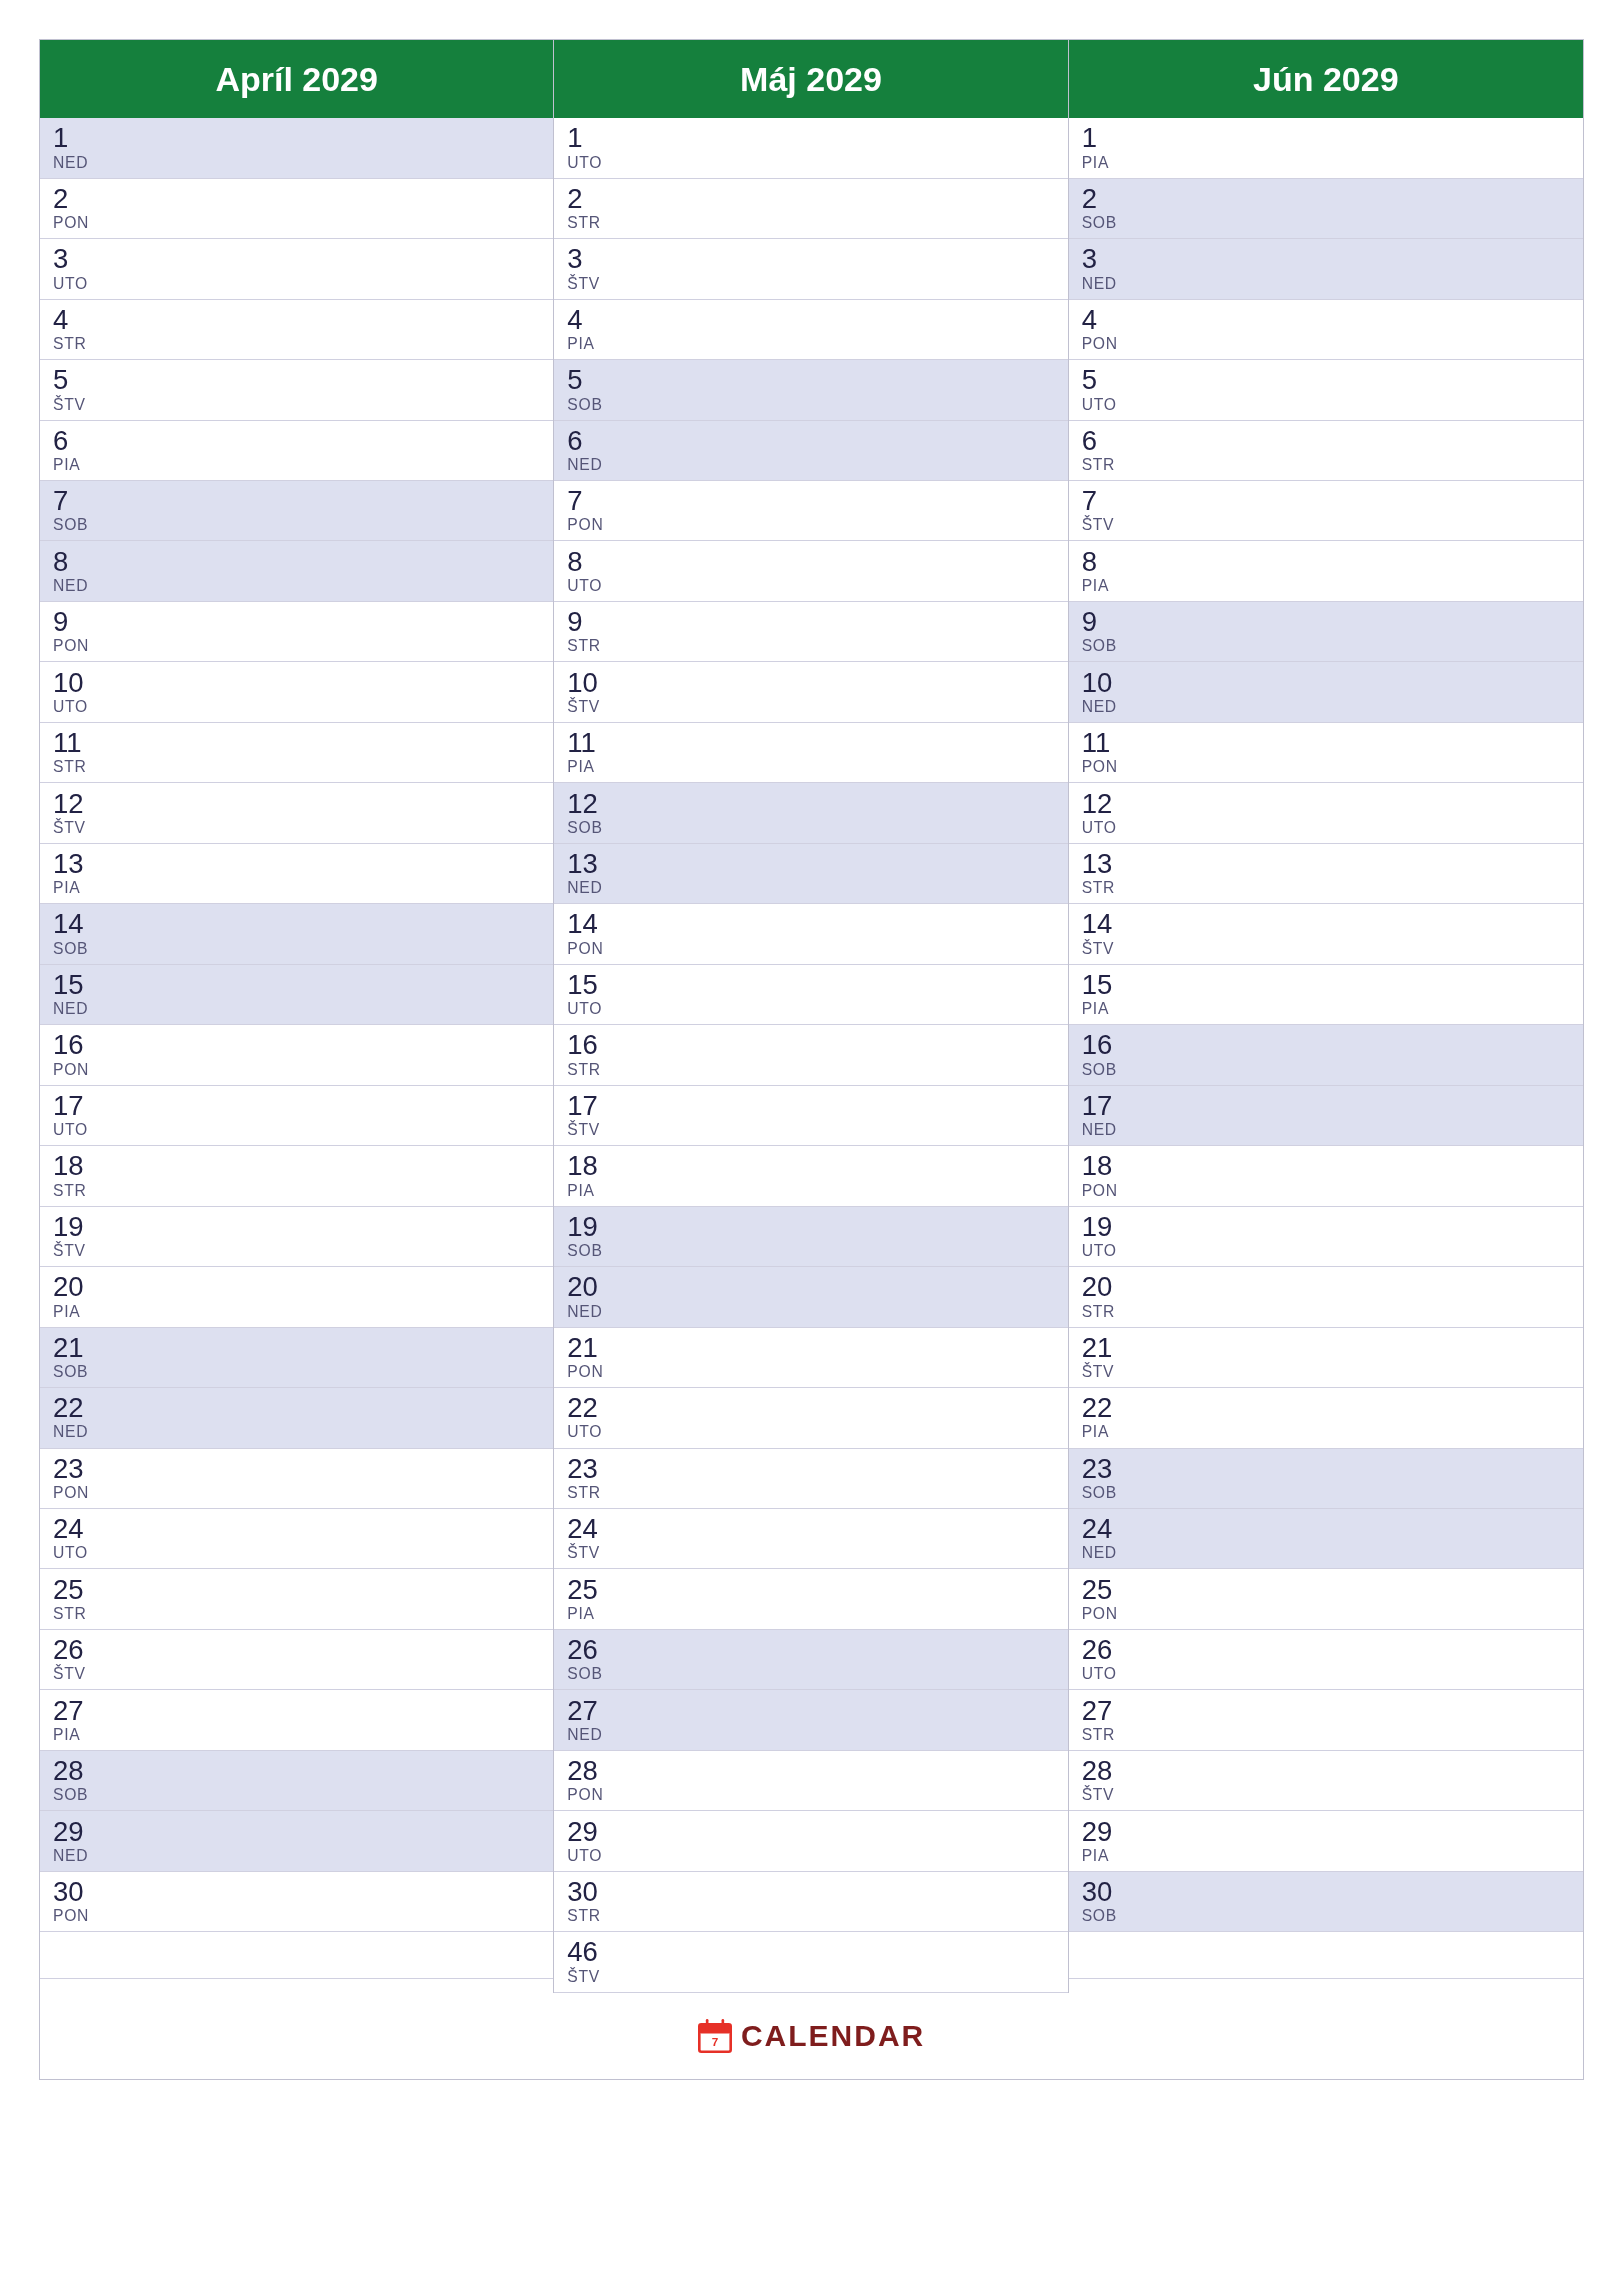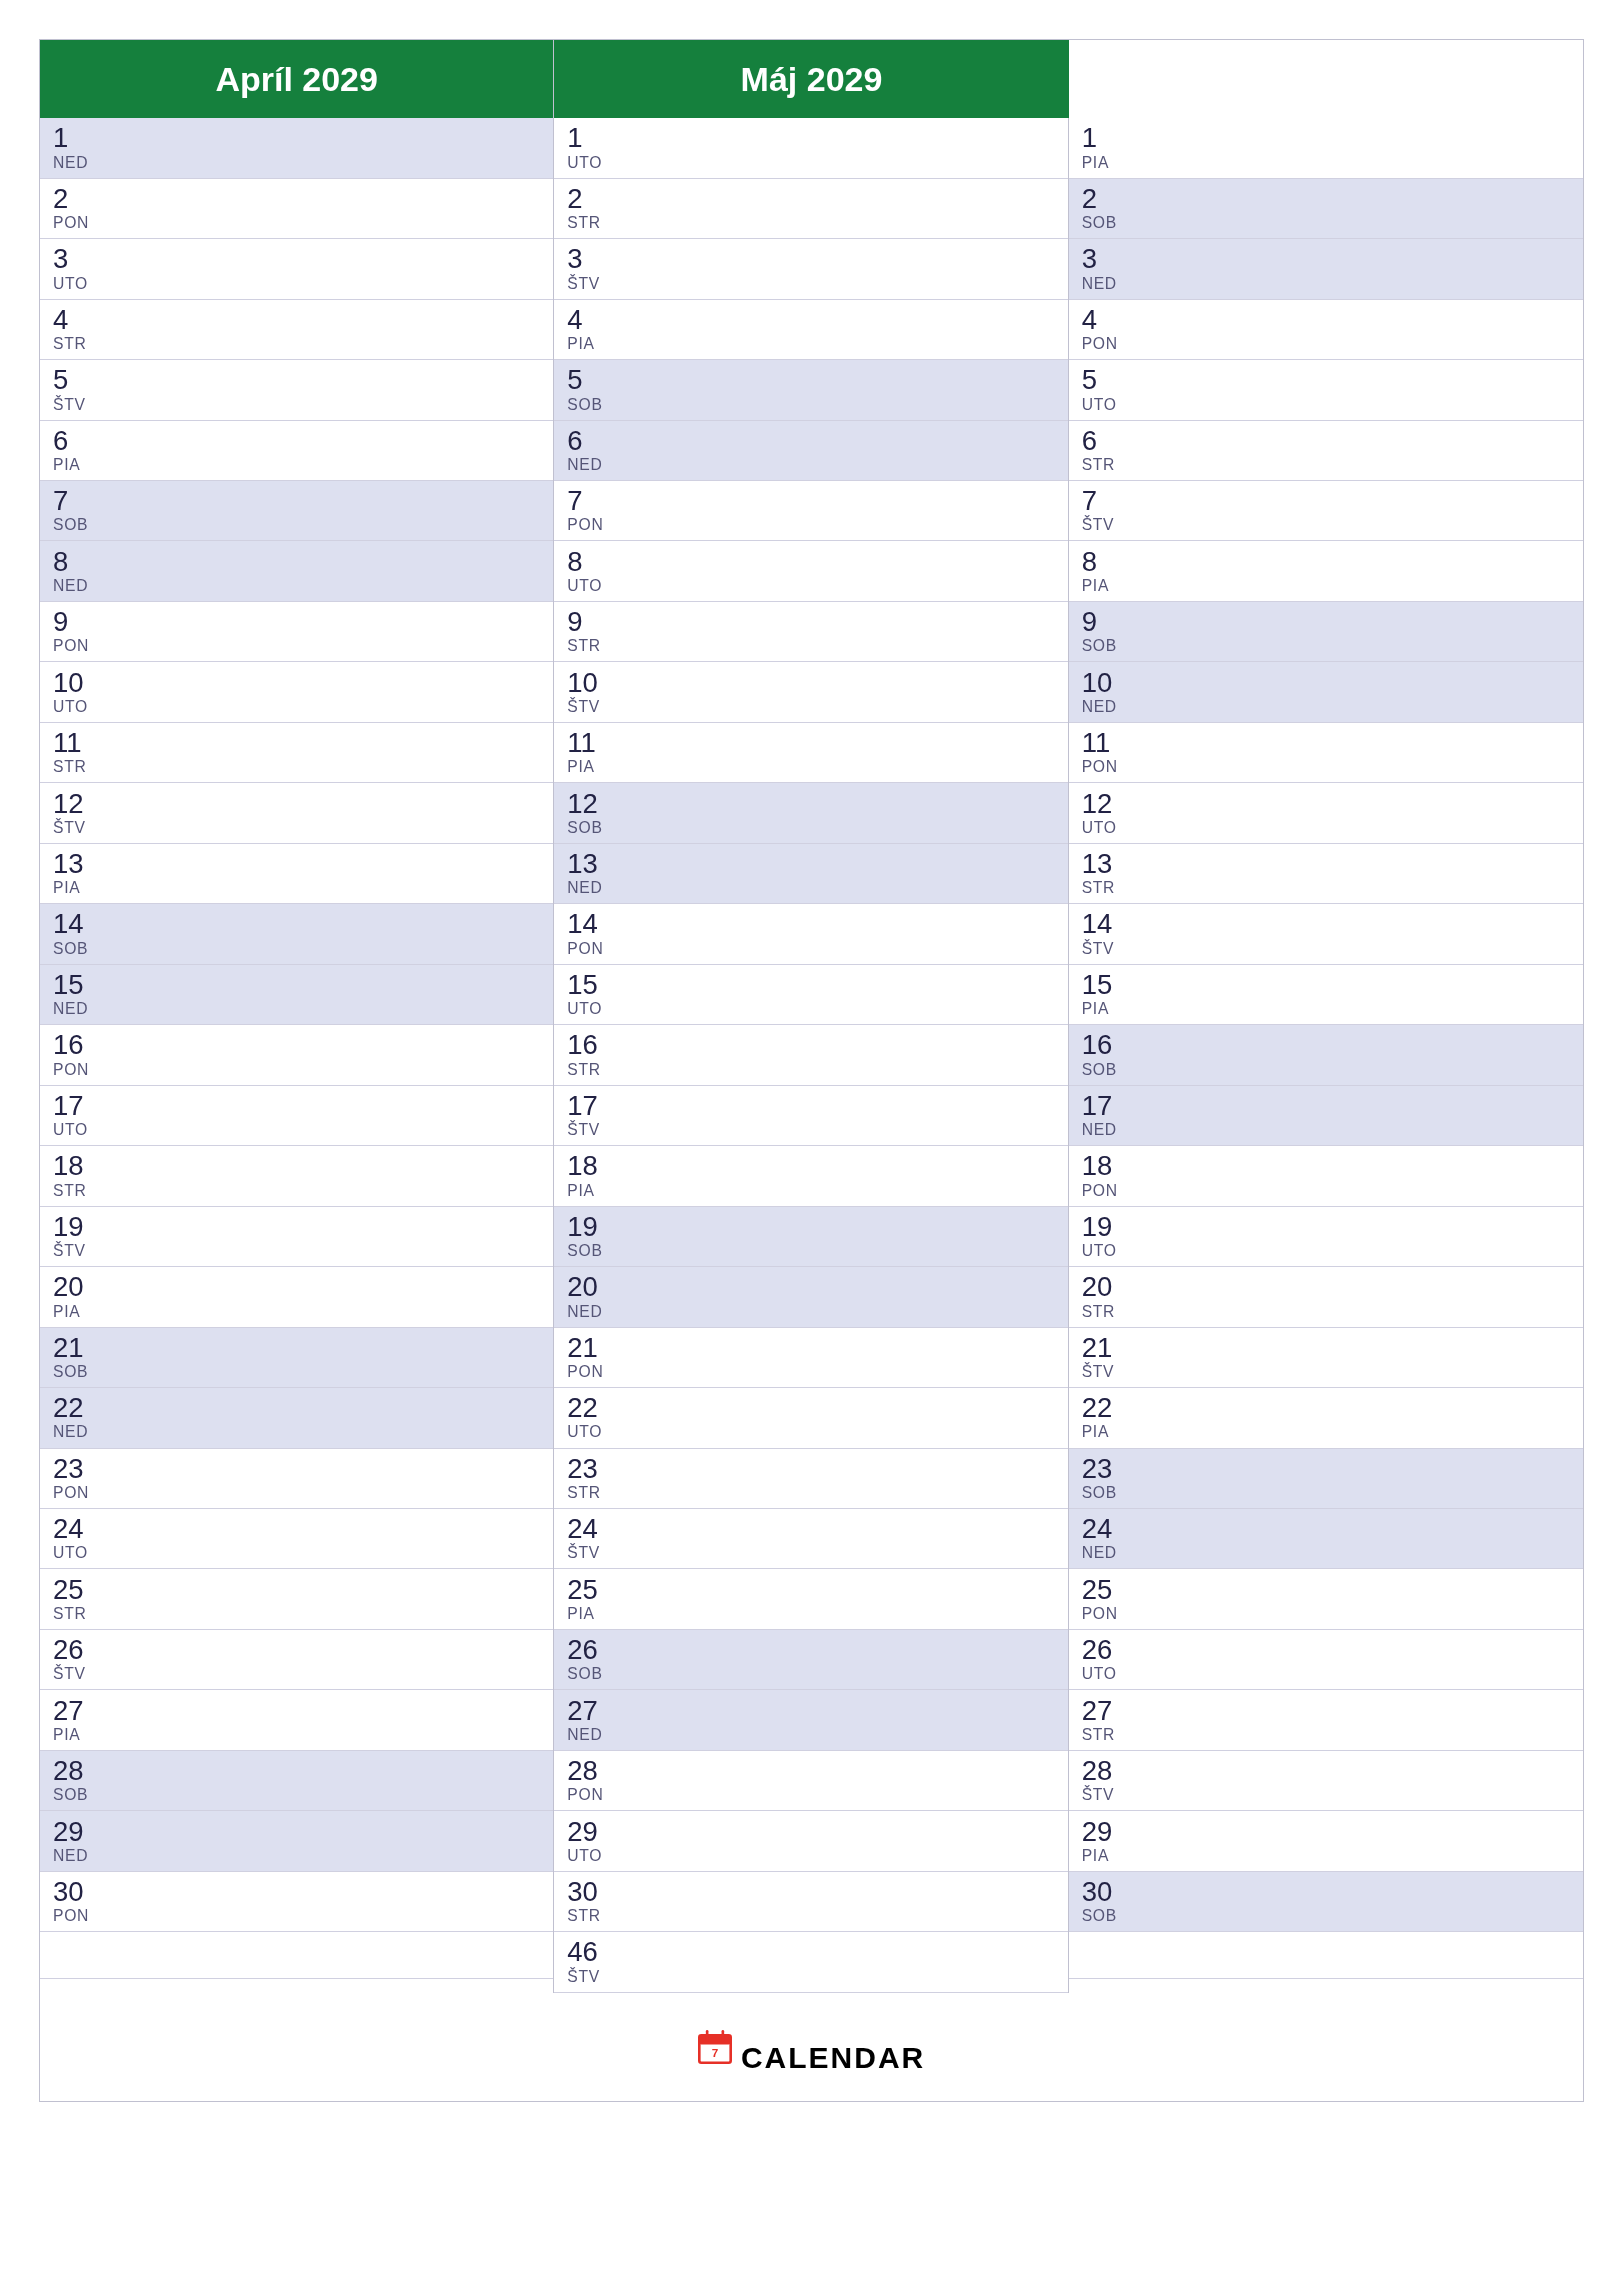--- a/index.html
+++ b/index.html
@@ -89,32 +89,32 @@
       align-items: center;
       gap: 9.2px;
     }
     .logo-icon {
       width: 34px;
       height: 34px;
     }
     .footer-text {
       font-size: 30px;
       font-weight: bold;
-      color: #000000;
+      color: #7f1d1d;
       letter-spacing: 2px;
-      margin-top: 22px;
     }
   </style>
 </head>
 <body>
 
 <div class="calendar-container">
   <div class="months-row">
   <div class="month-header">Apríl 2029</div>
       <div class="month-header">Máj 2029</div>
+      <div class="month-header">Jún 2029</div>
     </div>
   <div class="days-grid">
   <div class="month-days">
         <div class="day-cell weekend">
           <span class="day-number">1</span>
           <span class="day-name">NED</span>
         </div>
         <div class="day-cell">
           <span class="day-number">2</span>
           <span class="day-name">PON</span>

